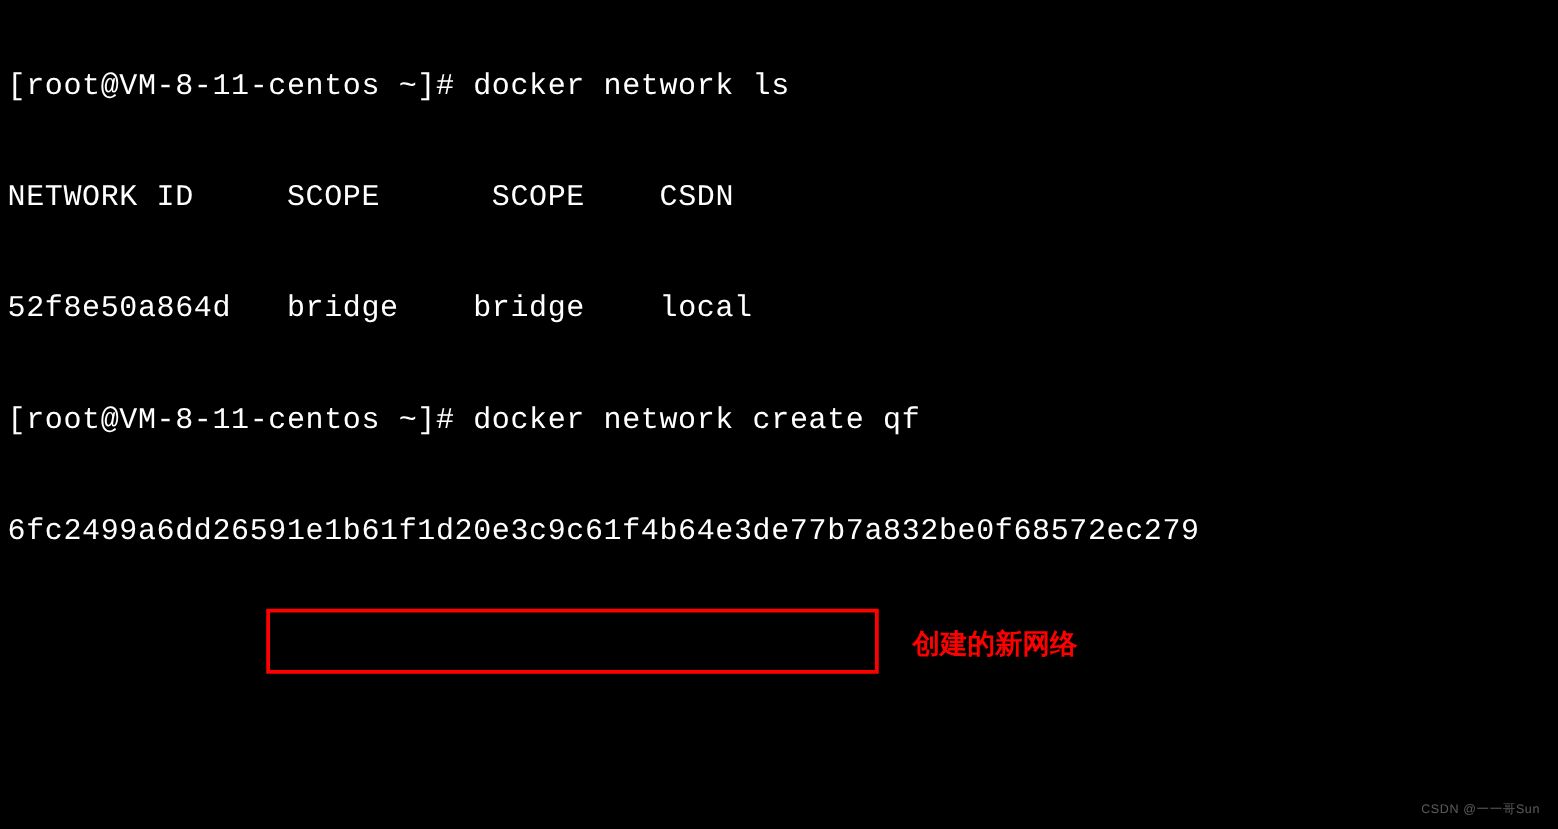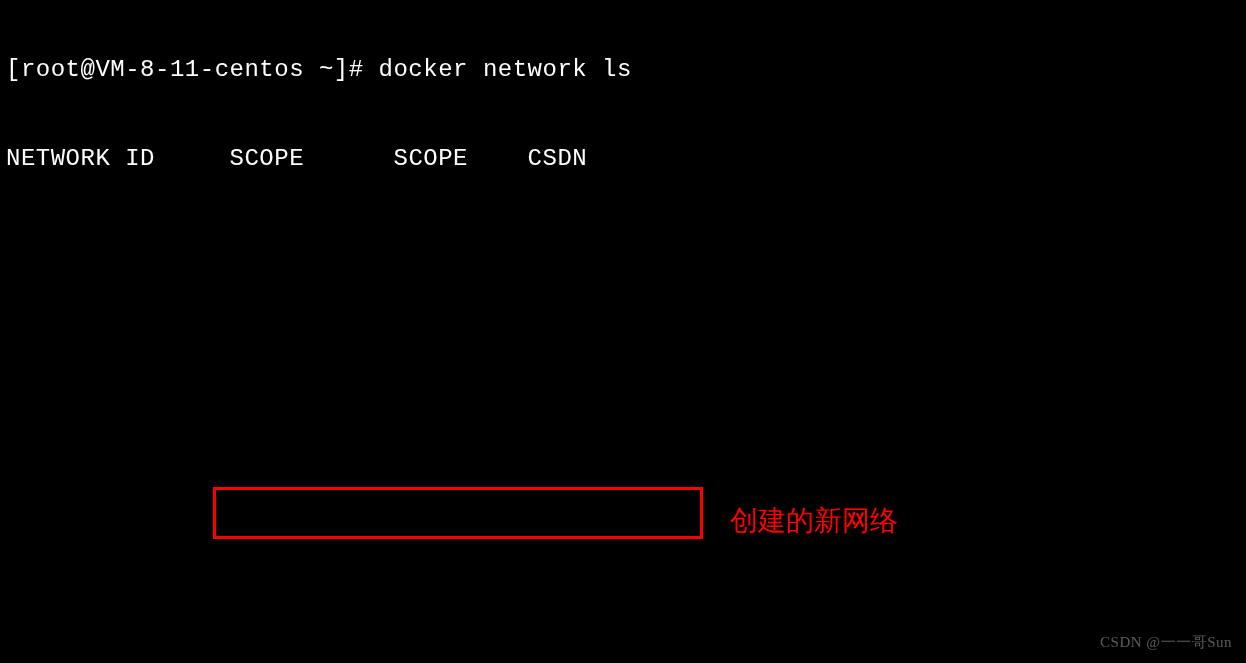--- a/index.html
+++ b/index.html
@@ -29,40 +29,43 @@
     }
     .highlight-box {
       position: absolute;
       border: 3px solid #ff0000;
       pointer-events: none;
     }
     .annotation {
       position: absolute;
       color: #ff0000;
       font-family: "Microsoft YaHei", "SimHei", sans-serif;
-      font-size: 28px;
-      font-weight: 400;
+      font-size: 22px;
+      font-weight: 700;
       white-space: nowrap;
     }
     .watermark {
       position: absolute;
       bottom: 6px;
       right: 14px;
       color: rgba(200,200,200,0.45);
-      font-family: Liberation Serif, serif;
-      font-size: 15px;
+      font-family: Liberation Sans, sans-serif;
+      font-size: 10px;
       letter-spacing: 0.5px;
     }
   </style>
 </head>
 <body>
 
 <div class="terminal">
 <span class="line"><span>[root@VM-8-11-centos ~]# </span><span>docker network ls</span></span>
 <span class="line"><span>NETWORK ID</span>     <span>SCOPE</span>      <span>SCOPE</span>    <span>CSDN</span></span>
+<span class="line"><span>52f8e50a864d</span>   <span>bridge</span>    <span>bridge</span>    <span>local</span></span>
+<span class="line"><span>[root@VM-8-11-centos ~]# </span><span>docker network create qf</span></span>
+<span class="line">6fc2499a6dd26591e1b61f1d20e3c9c61f4b64e3de77b7a832be0f68572ec279</span>
 
 
 
 
 
 
 
 </div>
 
 <div class="highlight-box" style="left:213px;top:487px;width:490px;height:52px;"></div>

